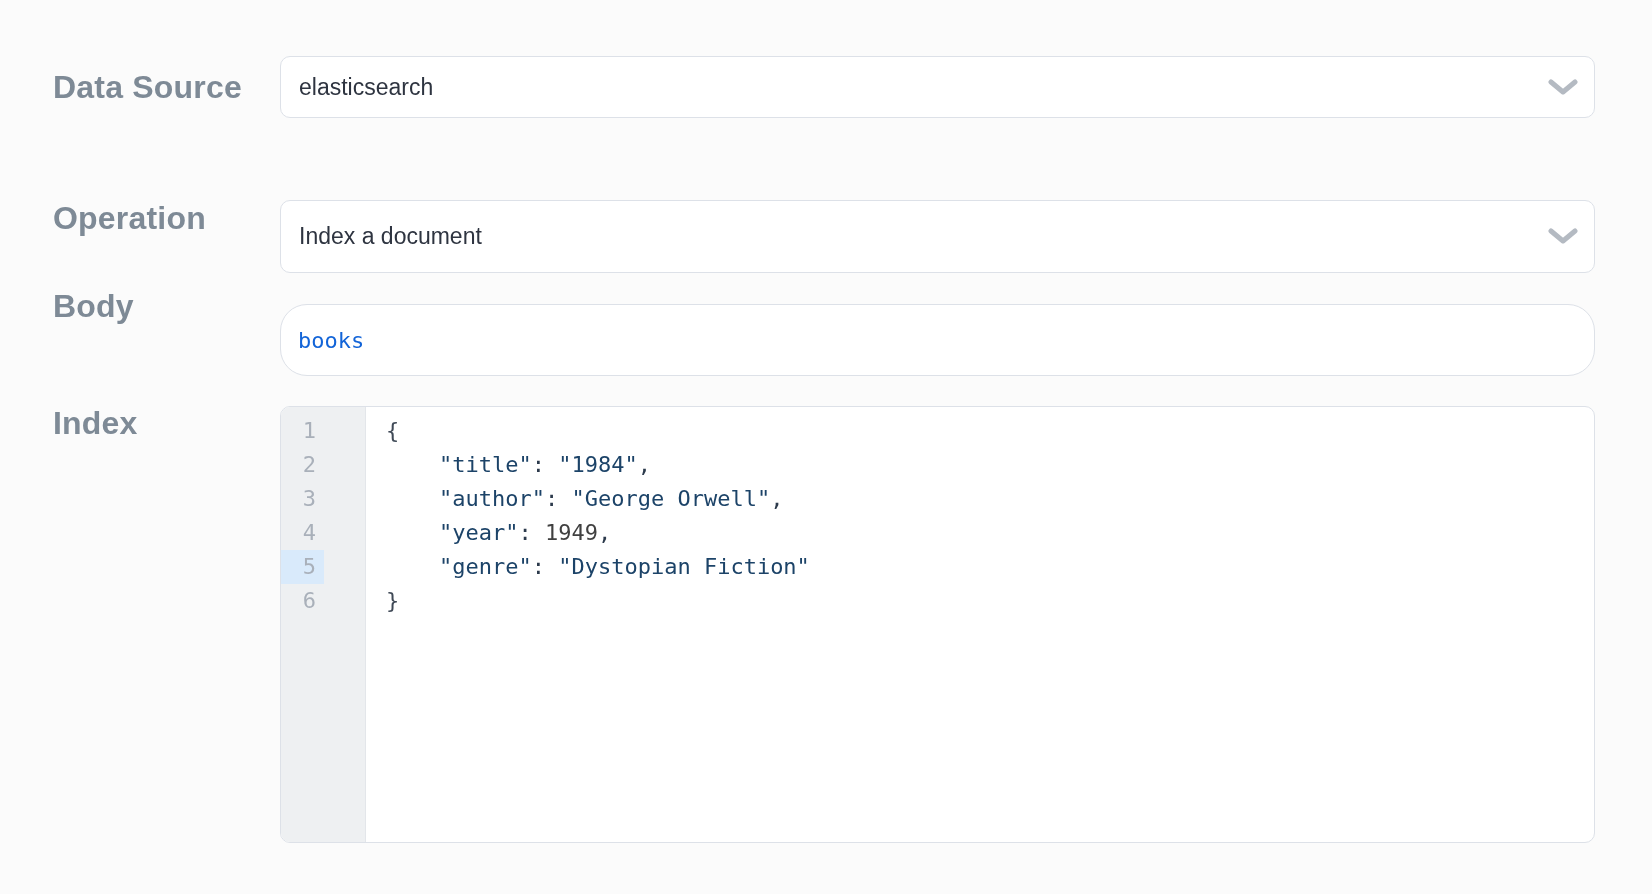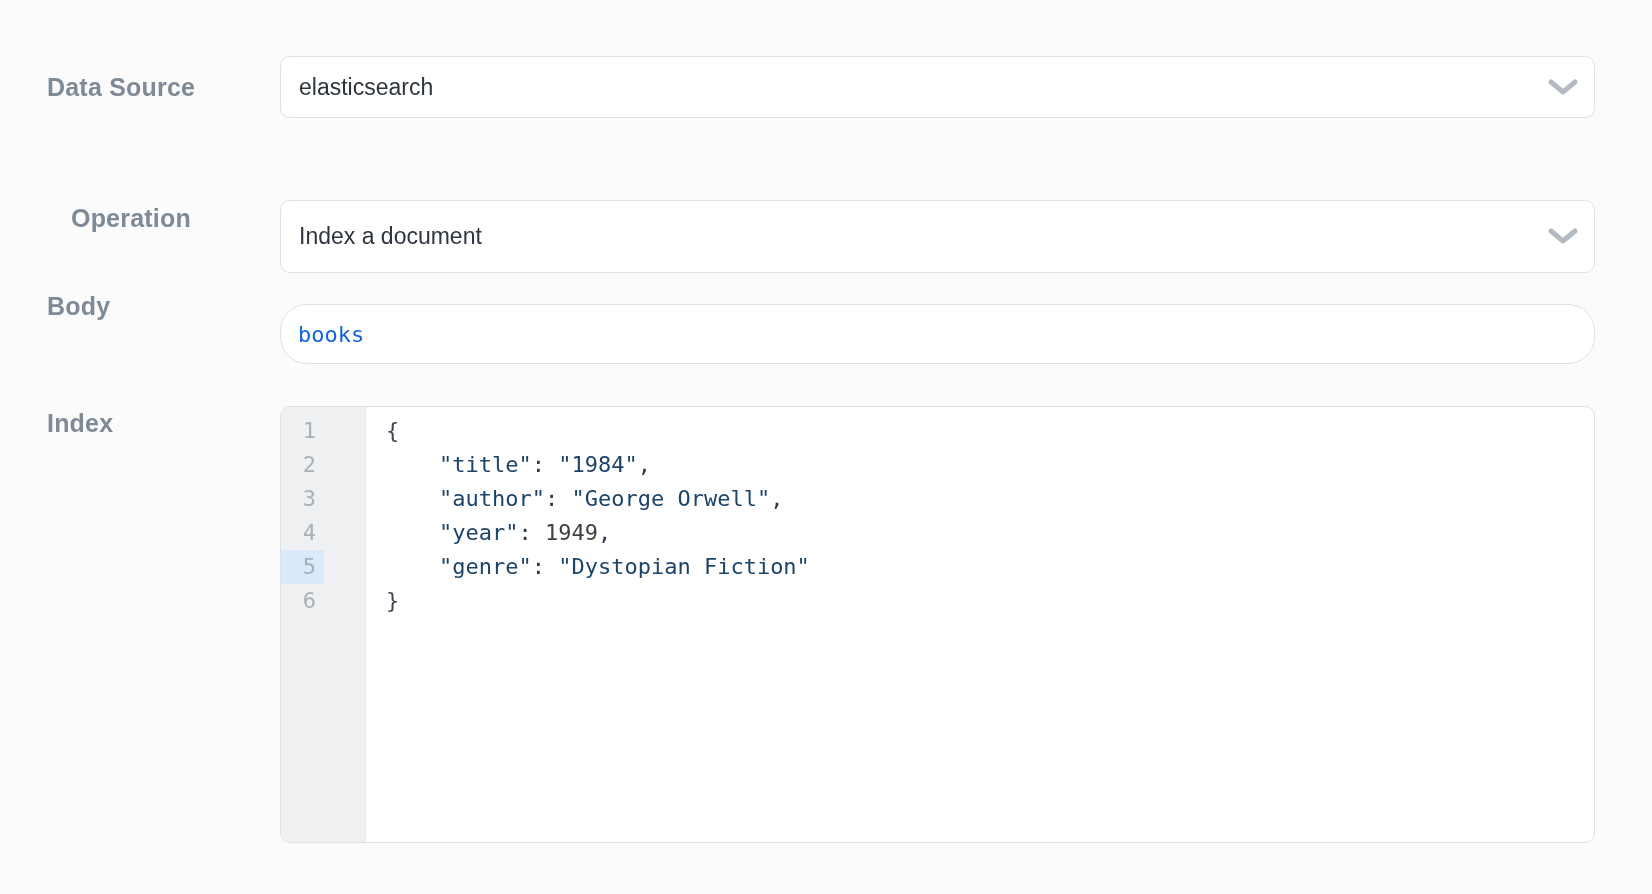--- a/index.html
+++ b/index.html
@@ -4,46 +4,46 @@
 <style>
   html,body{margin:0;padding:0;}
   body{
     width:1652px;height:894px;
     background:#fbfbfb;
     font-family:"Liberation Sans",sans-serif;
     position:relative;
     overflow:hidden;
   }
   .field-label{
-    position:absolute;left:47px;
-    font-size:25px;font-weight:700;line-height:28px;
+    position:absolute;left:53px;
+    font-size:32px;font-weight:700;line-height:28px;
     color:#7e8a96;
     letter-spacing:.2px;
   }
   #lbl-datasource{top:73px;}
-  #lbl-operation{top:204px;margin-left:24px;}
+  #lbl-operation{top:204px;}
   #lbl-index{top:292px;}
   #lbl-body{top:409px;}
 
   .field{
     position:absolute;left:280px;width:1315px;
     box-sizing:border-box;
     background:#ffffff;
     border:1px solid #dde1e8;
     border-radius:10px;
   }
   .select-field{
     display:flex;align-items:center;justify-content:space-between;
     padding:0 16px 0 18px;
     font-size:23px;color:#2e3440;
     cursor:pointer;
   }
   #fld-datasource{top:56px;height:62px;}
   #fld-operation{top:200px;height:73px;}
-  #fld-index{top:304px;height:60px;display:flex;align-items:center;padding:0 18px 0 17px;border-radius:27px;}
+  #fld-index{top:304px;height:72px;display:flex;align-items:center;padding:0 18px 0 17px;border-radius:27px;}
   #fld-body{top:406px;height:437px;padding:0;overflow:hidden;display:flex;}
 
   .chevron{flex:0 0 auto;display:block;}
 
   .code-text{
     font-family:"DejaVu Sans Mono","Liberation Mono",monospace;
     font-size:22px;
     color:#1264d8;
   }
 

